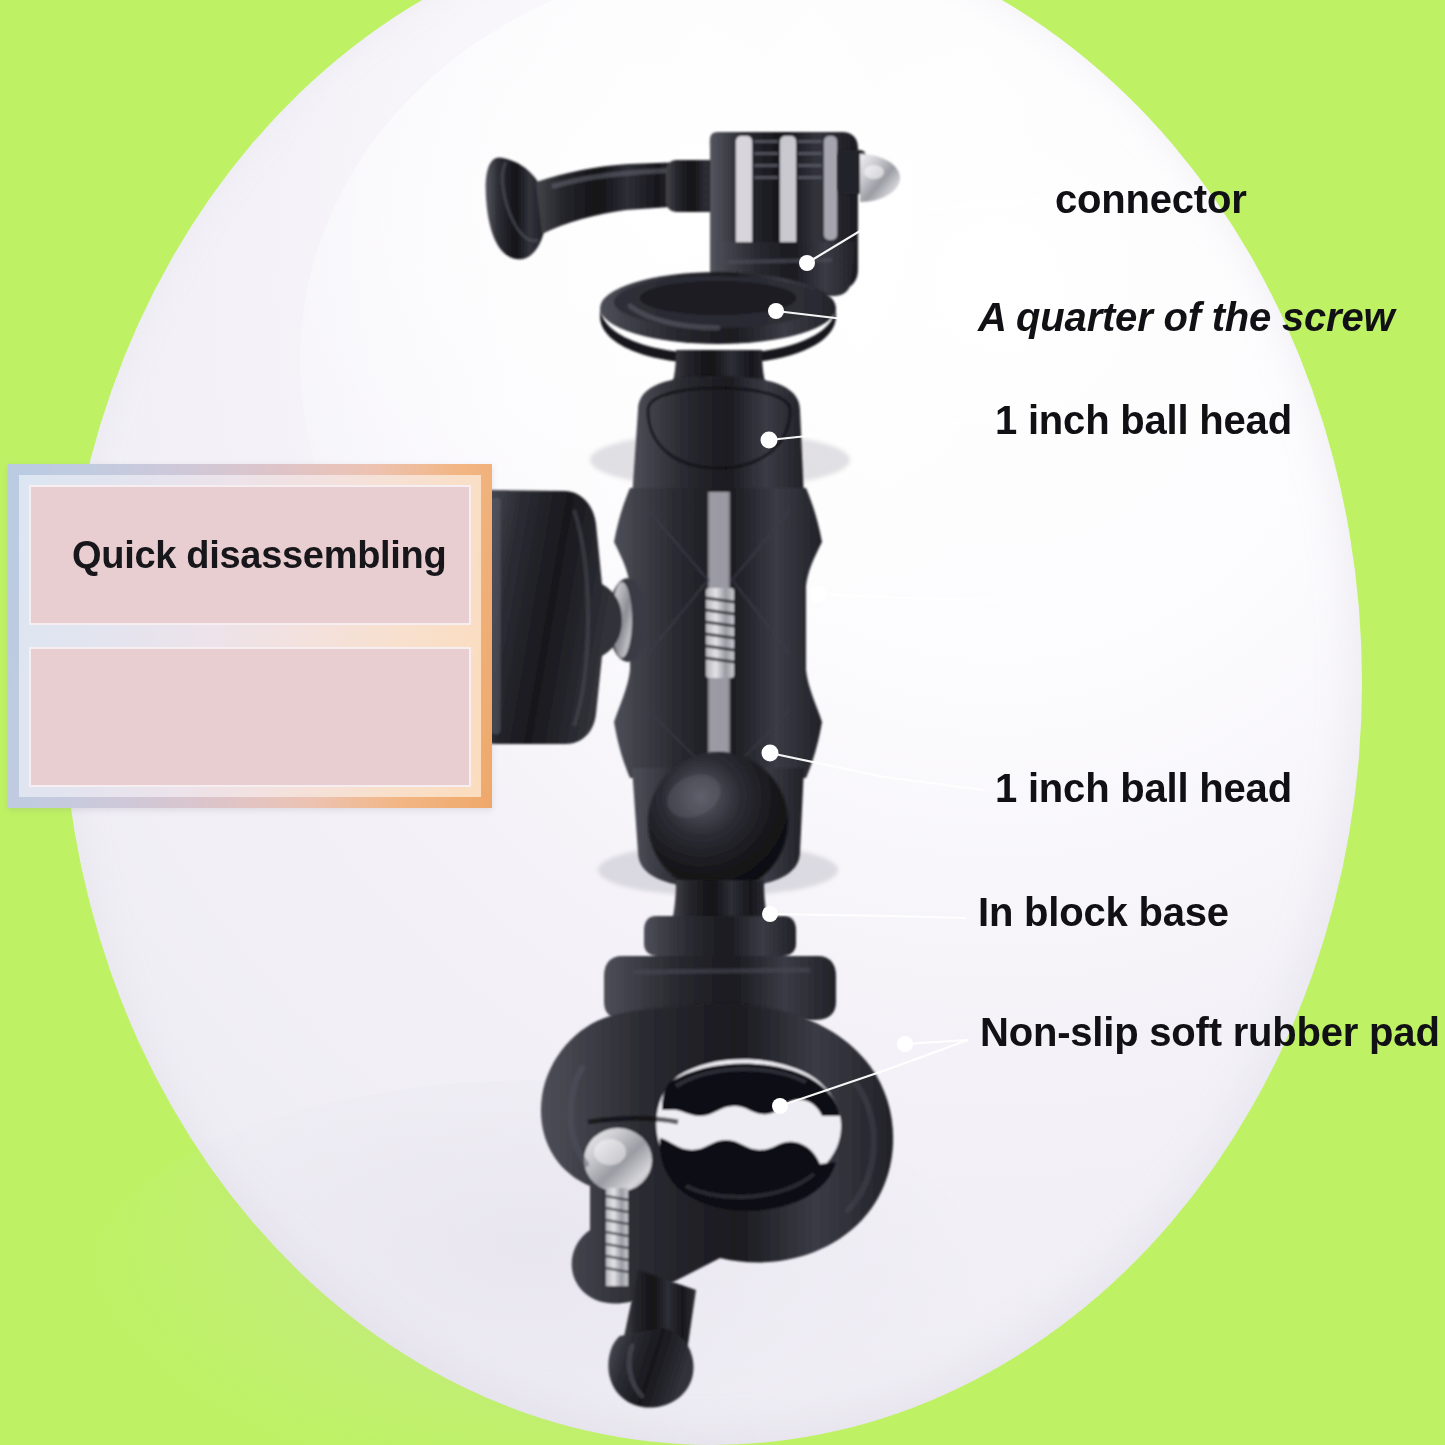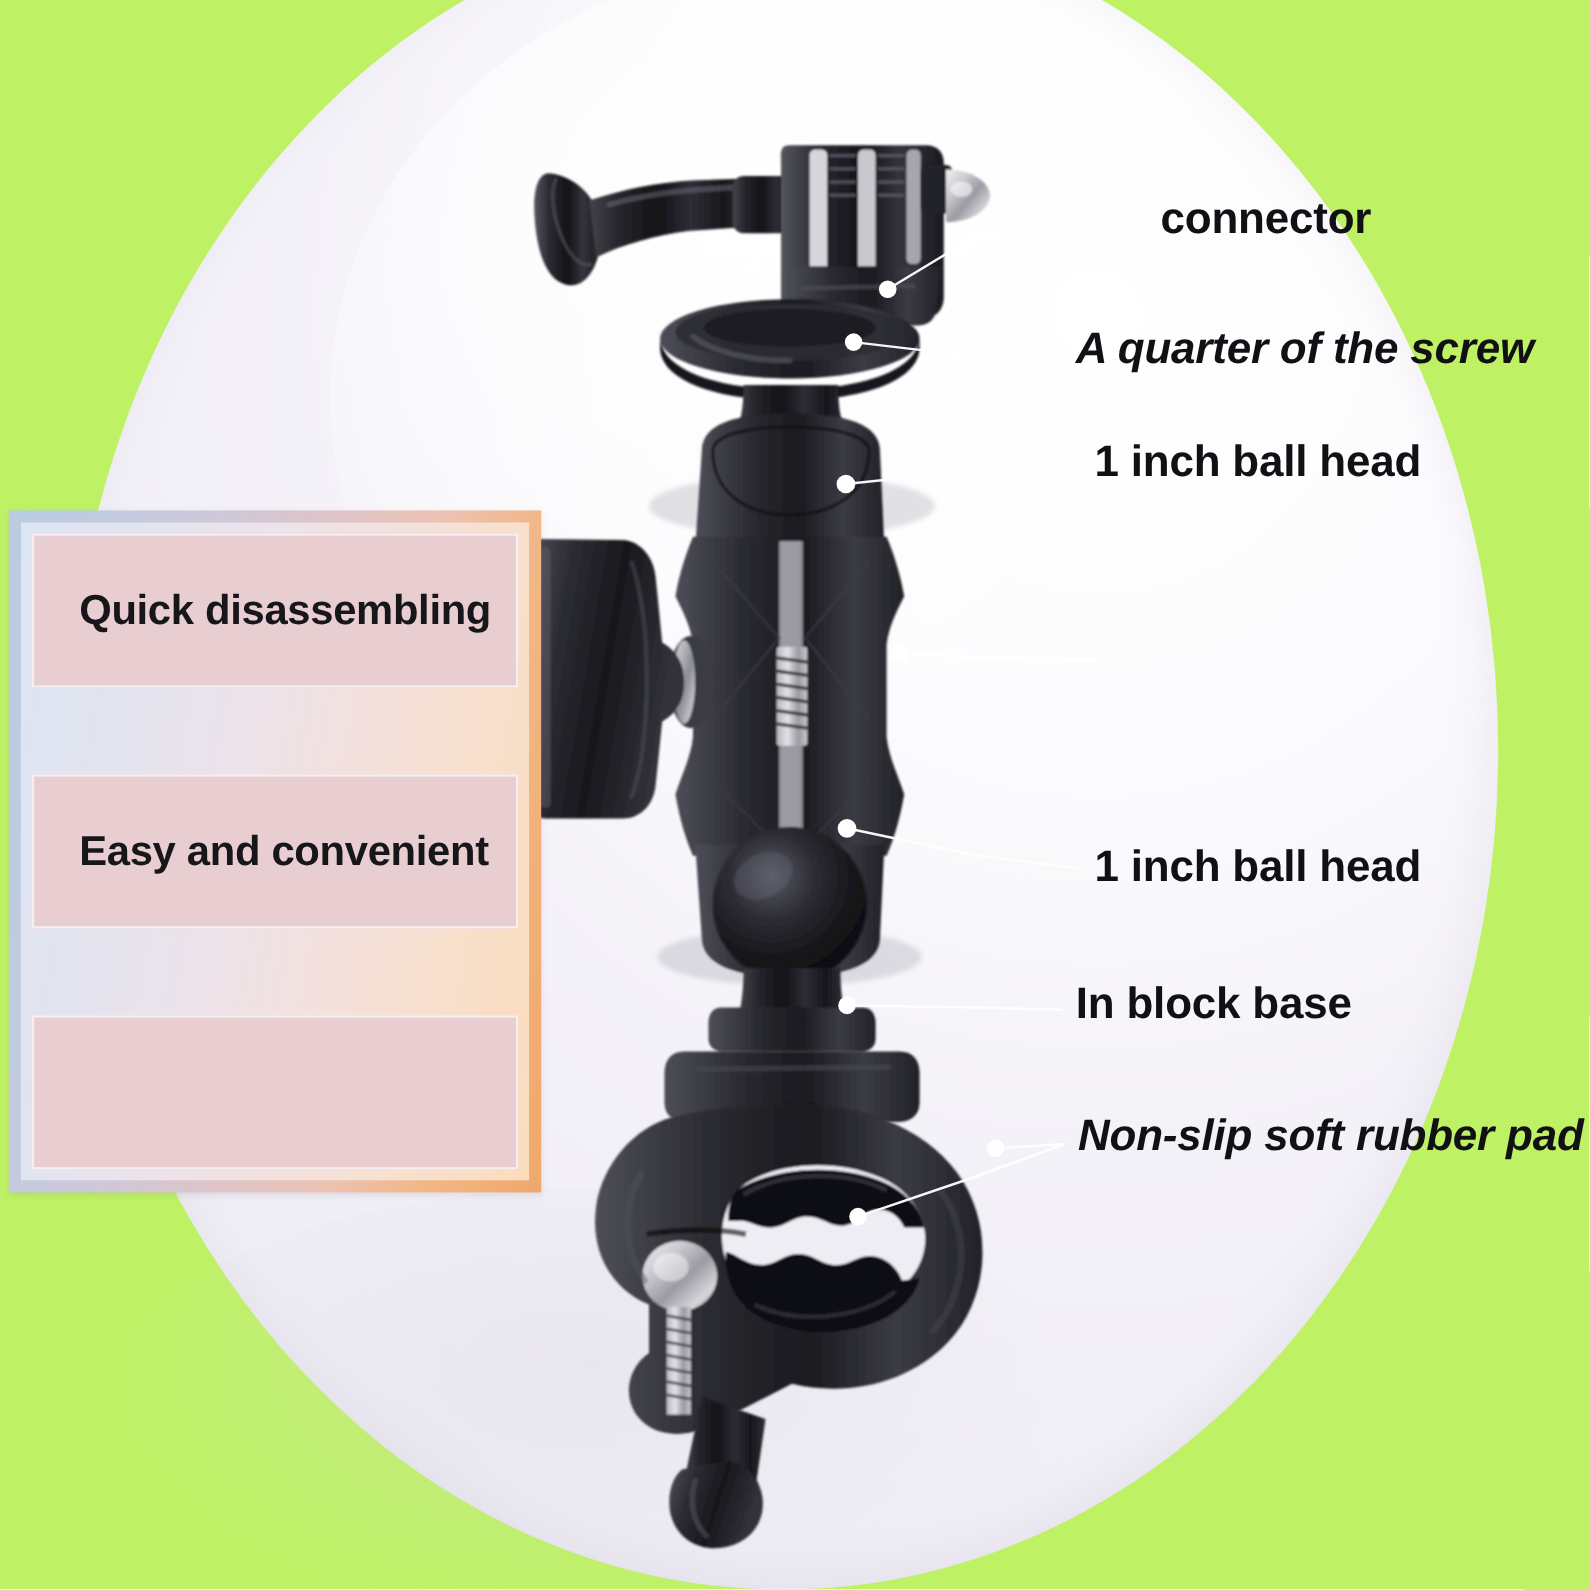--- a/index.html
+++ b/index.html
@@ -78,21 +78,21 @@
     white-space: nowrap;
     line-height: 1;
   }
 
   
   #feature-panel {
     position: absolute;
     left: 8px;
     top: 464px;
     width: 484px;
-    height: 620px;
+    height: 344px;
     padding: 11px;
     box-sizing: border-box;
     background: linear-gradient(100deg,
         #b9cbe2 0%, #c2cbe0 16%, #cfc8d8 33%,
         #ddc4c9 49%, #ecc3b4 66%, #f2b684 83%, #efa86a 100%);
     box-shadow: 0 2px 6px rgba(120,118,135,.18);
   }
   #feature-inner {
     width: 100%;
     height: 100%;
@@ -449,32 +449,29 @@
 
   <div class="callout" style="left:978px; top:297px; font-size:40px;font-style:italic;">A quarter of the screw</div>
 
   <div class="callout" style="left:995px; top:400px; font-size:40px;">1 inch ball head</div>
 
 
   <div class="callout" style="left:995px; top:768px; font-size:40px;">1 inch ball head</div>
 
   <div class="callout" style="left:978px; top:892px; font-size:40px;text-align:center;">In block base</div>
 
-  <div class="callout" style="left:980px; top:1012px; font-size:40px;font-style:italic;">Non-slip soft rubber pad</div>
+  <div class="callout" style="left:980px; top:1012px; font-size:40px;">Non-slip soft rubber pad</div>
 
   <div id="feature-panel">
     <div id="feature-inner">
 
       <div class="feature-box b1">
         <span class="feature-text">Quick disassembling</span>
       </div>
 
-      <div class="feature-box b2">
-        <span class="feature-text">Easy and convenient</span>
-      </div>
 
       <div class="feature-box b3">
         <span class="feature-text"></span>
       </div>
 
     </div>
   </div>
 
 </div>
 

